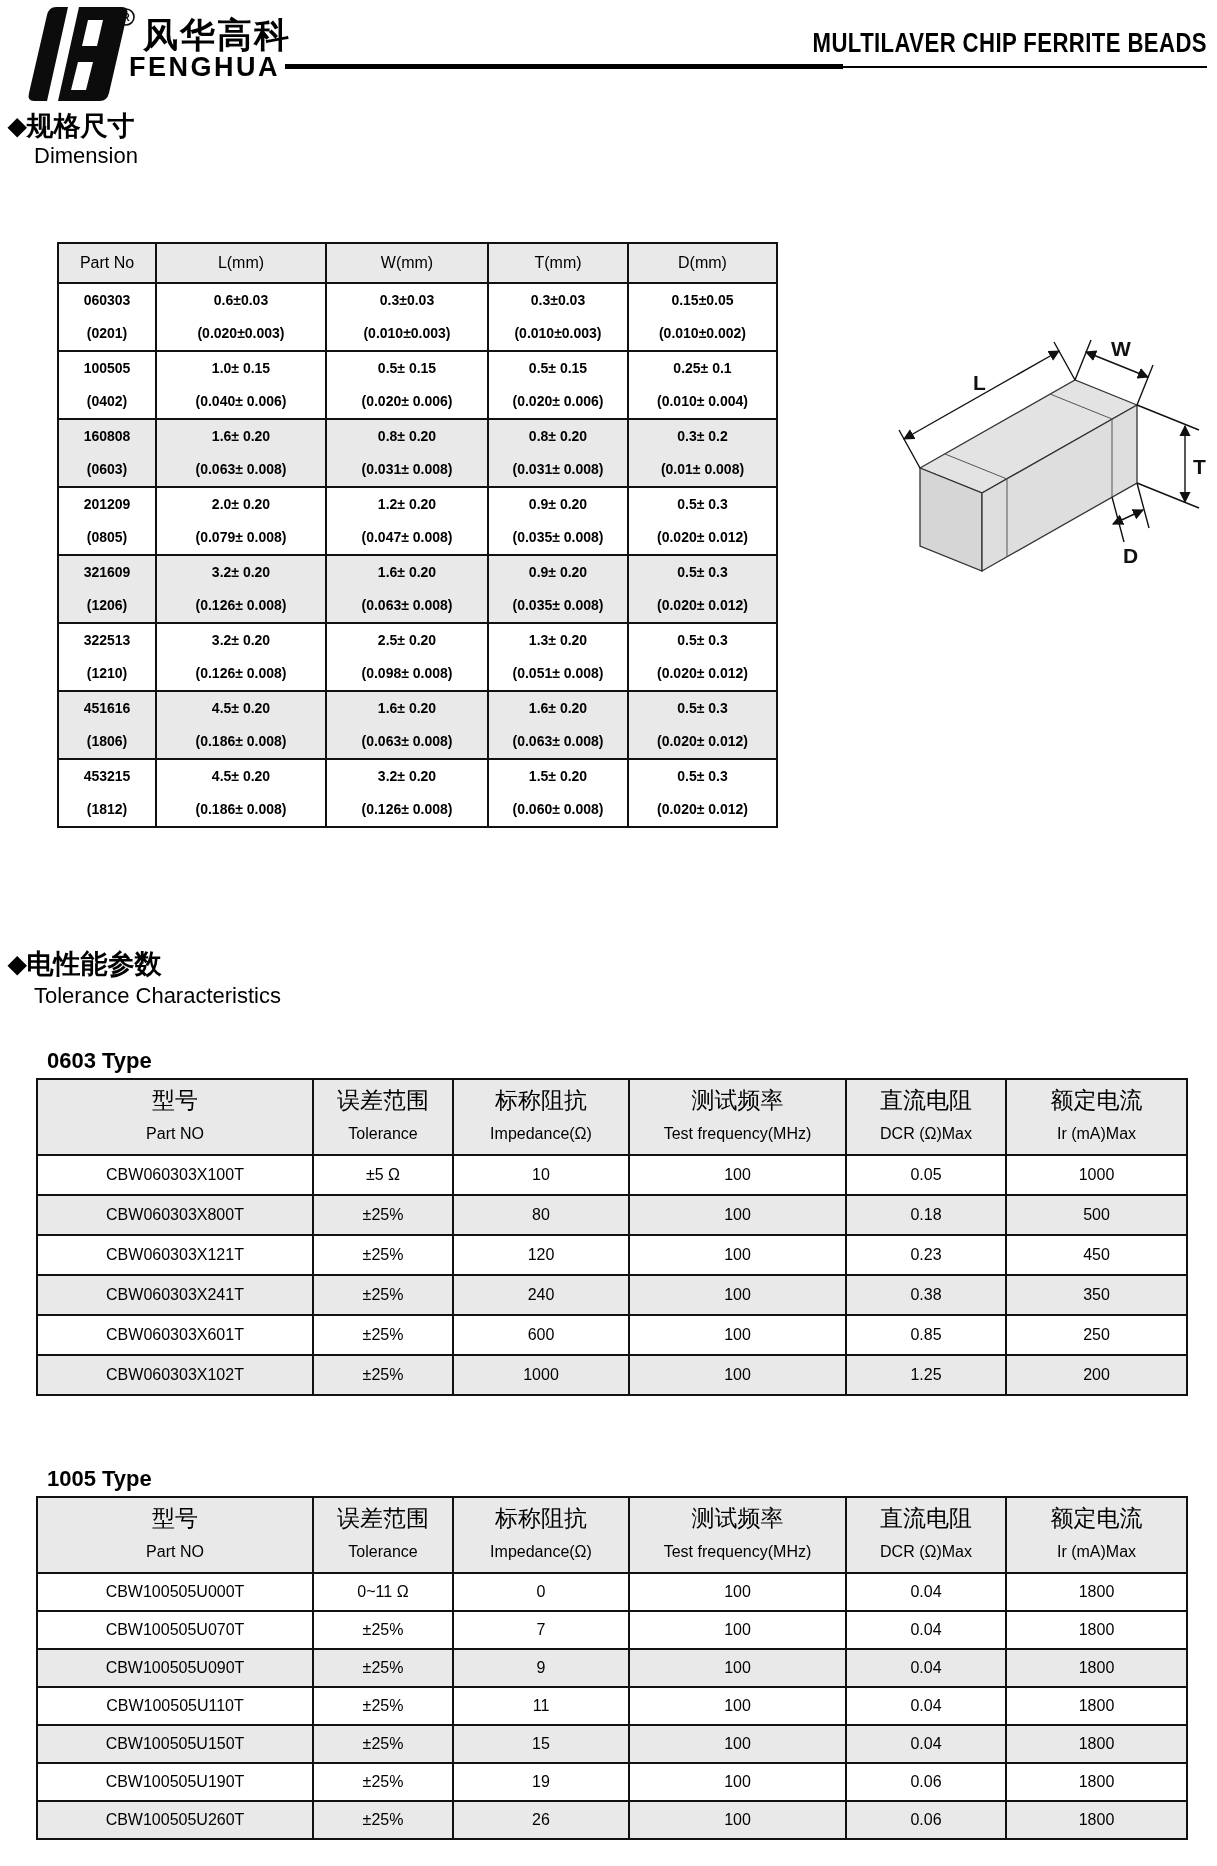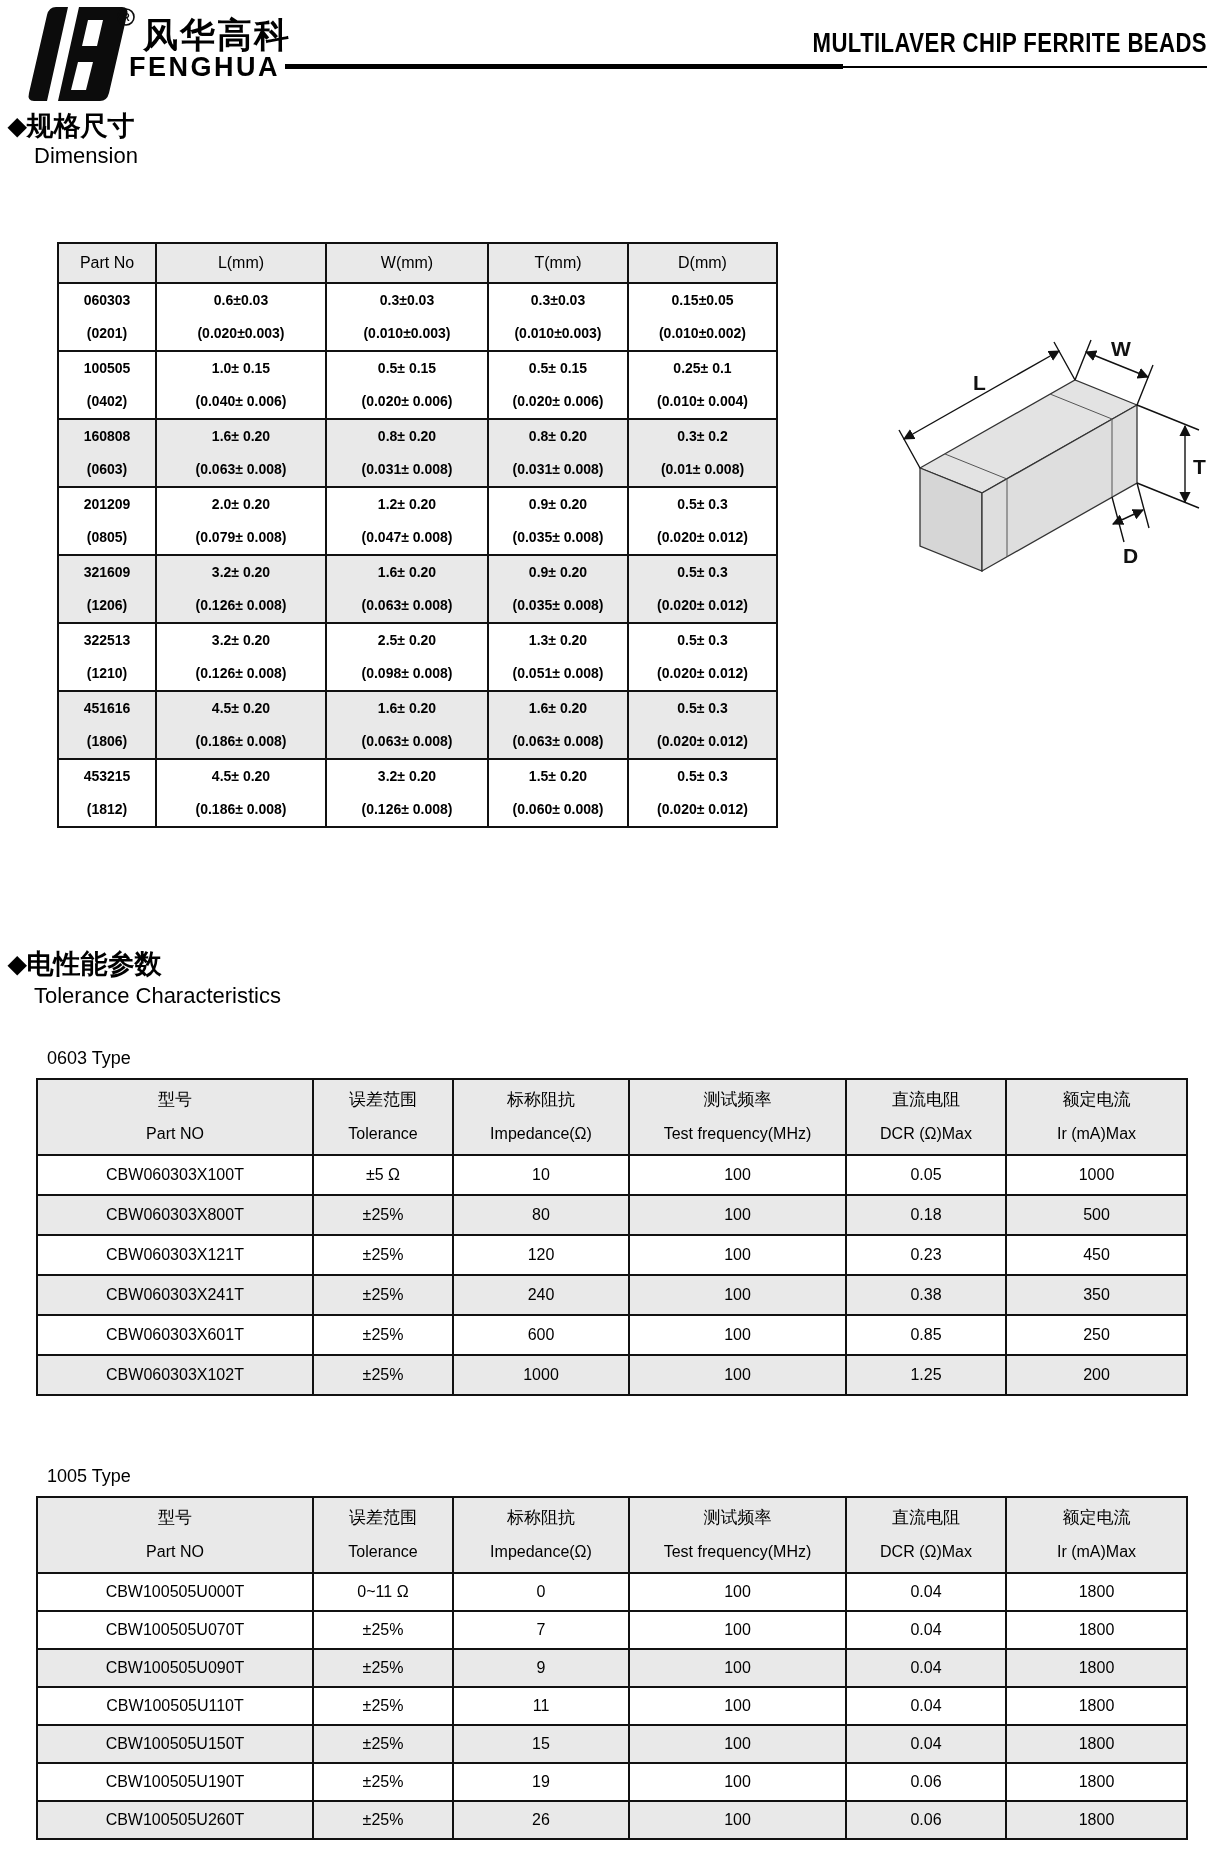--- a/index.html
+++ b/index.html
@@ -11,35 +11,35 @@
     transform:scaleX(0.82);transform-origin:100% 50%;white-space:nowrap;letter-spacing:0.5px;}
   .rule-thick{position:absolute;left:285px;top:64px;width:558px;height:5px;background:#000;}
   .rule-thin{position:absolute;left:840px;top:66px;width:367px;height:2px;background:#000;}
   .logo-cn{position:absolute;left:128px;top:12px;font-size:35px;font-weight:700;letter-spacing:2px;margin-left:15px;}
   .logo-en{position:absolute;left:129px;top:52px;font-size:27px;font-weight:600;letter-spacing:2.5px;}
 
   
   .sec-head{position:absolute;font-size:27px;font-weight:600;white-space:nowrap;}
   .sec-head .bullet{font-size:24px;vertical-align:1px;}
   .sec-sub{position:absolute;font-size:22px;white-space:nowrap;}
-  .type-label{position:absolute;font-size:18px;white-space:nowrap;}
+  .type-label{position:absolute;font-size:22px;white-space:nowrap;font-weight:bold;}
 
   
   table{border-collapse:collapse;table-layout:fixed;position:absolute;background:#fff;}
   th,td{border:2px solid #111;text-align:center;padding:0;font-weight:400;}
   tr.shaded td{background:#e9e9e9;}
 
   .dim-table{left:57px;top:242px;width:719px;}
   .dim-table th{height:38px;background:#e9e9e9;font-size:16px;}
   .dim-table td{font-size:14px;font-weight:bold;}
   .dim-table td div{height:33px;line-height:33px;}
 
   .elec-table{left:36px;width:1150px;}
   .elec-table th{background:#e9e9e9;}
-  .elec-table th .cn{font-size:17px;height:37px;line-height:40px;}
+  .elec-table th .cn{font-size:23px;height:37px;line-height:40px;}
   .elec-table th .en{font-size:16px;height:37px;line-height:34px;}
   .elec-table td{font-size:16px;}
   .t0603{top:1078px;}
   .t0603 td{height:38px;}
   .t1005{top:1496px;}
   .t1005 td{height:36px;}
 </style>
 </head>
 <body>
 

